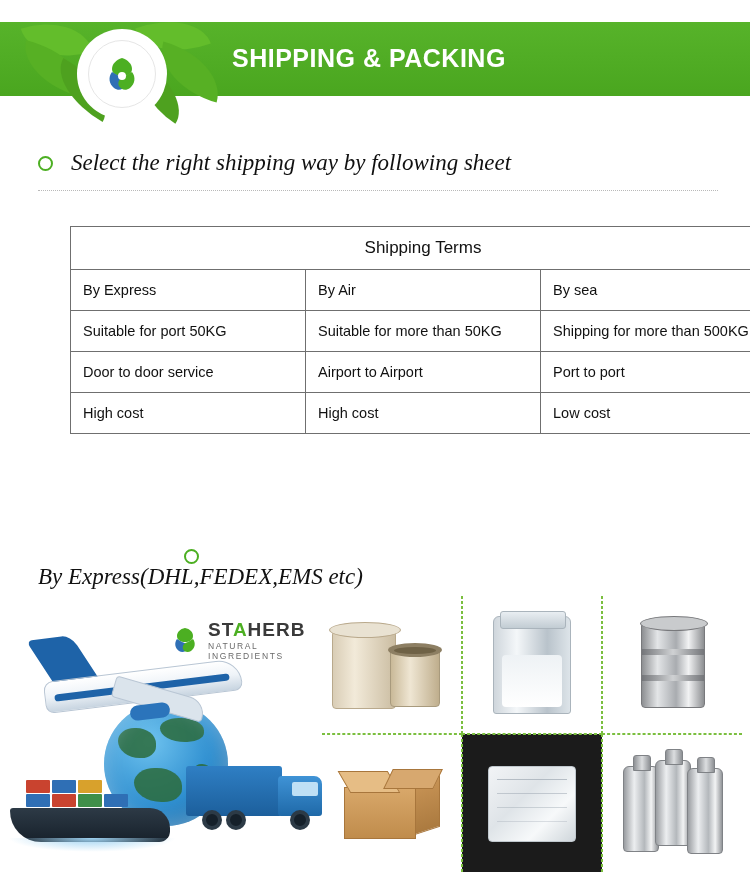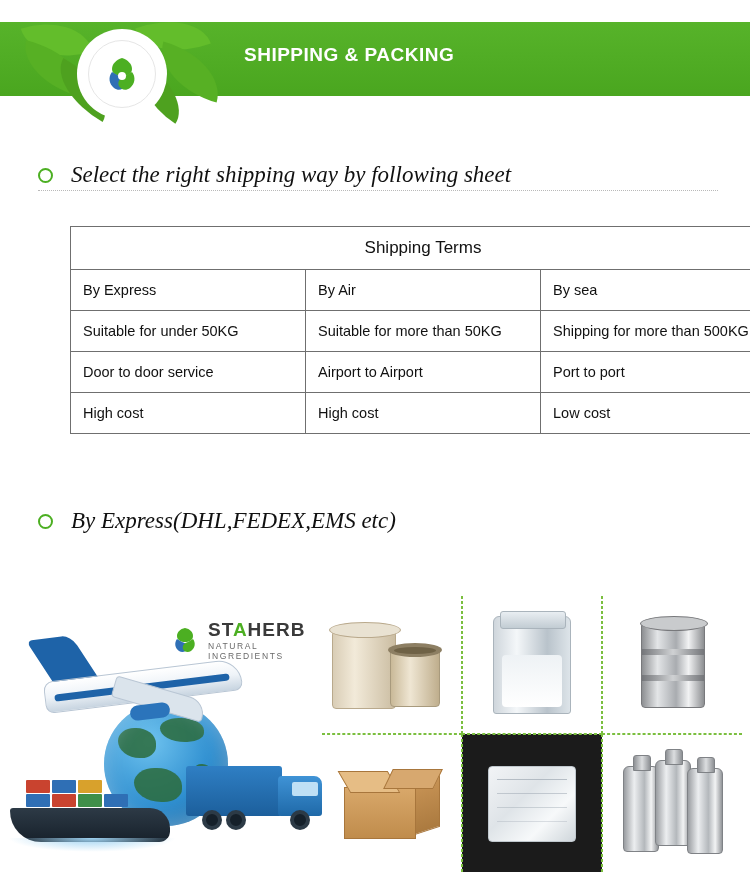--- a/index.html
+++ b/index.html
@@ -30,23 +30,23 @@
     position: absolute;
     left: 0;
     top: 22px;
     width: 750px;
     height: 74px;
     background: #4caf22;
     background: linear-gradient(to bottom, #57b32a 0%, #4aa61f 100%);
   }
   .header-title {
     position: absolute;
-    left: 244px;
+    left: 232px;
     top: 44px;
-    font-size: 19px;
+    font-size: 25px;
     font-weight: bold;
     color: #ffffff;
     letter-spacing: 0.5px;
     font-family: "Liberation Sans", sans-serif;
   }
   
   .leaf-cluster {
     position: absolute;
     left: 20px;
     top: 14px;
@@ -102,29 +102,29 @@
     box-sizing: border-box;
     margin-right: 18px;
     flex: 0 0 auto;
   }
   .heading-text {
     font-family: "Liberation Serif", serif;
     font-style: italic;
     font-size: 23px;
     color: #111;
   }
-  #heading1-wrap { position: absolute; left: 0; top: 162px; text-align: center; }
+  #heading1-wrap { position: absolute; left: 0; top: 150px; text-align: center; }
   .dotted-rule {
     position: absolute;
     left: 38px;
     top: 190px;
     width: 680px;
     border-top: 1px dotted #b9b9b9;
   }
-  #heading2-wrap { position: absolute; left: 0; top: 508px; }
+  #heading2-wrap { position: absolute; left: 0; top: 549px; flex-direction: column; }
 
   
   .table-wrap {
     position: absolute;
     left: 22px;
     top: 226px;
     width: 706px;
   }
   table.ship {
     border-collapse: collapse;
@@ -503,21 +503,21 @@
       <tbody>
           <tr>
         <th class="title-cell" colspan="3">Shipping Terms</th>
       </tr>
       <tr>
         <td>By Express</td>
         <td>By Air</td>
         <td>By sea</td>
       </tr>
       <tr>
-        <td>Suitable for under 50KG</td>
+        <td>Suitable for port 50KG</td>
         <td>Suitable for more than 50KG</td>
         <td>Shipping for more than 500KG</td>
       </tr>
       <tr>
         <td>Door to door service</td>
         <td>Airport to Airport</td>
         <td>Port to port</td>
       </tr>
       <tr>
         <td>High cost</td>

